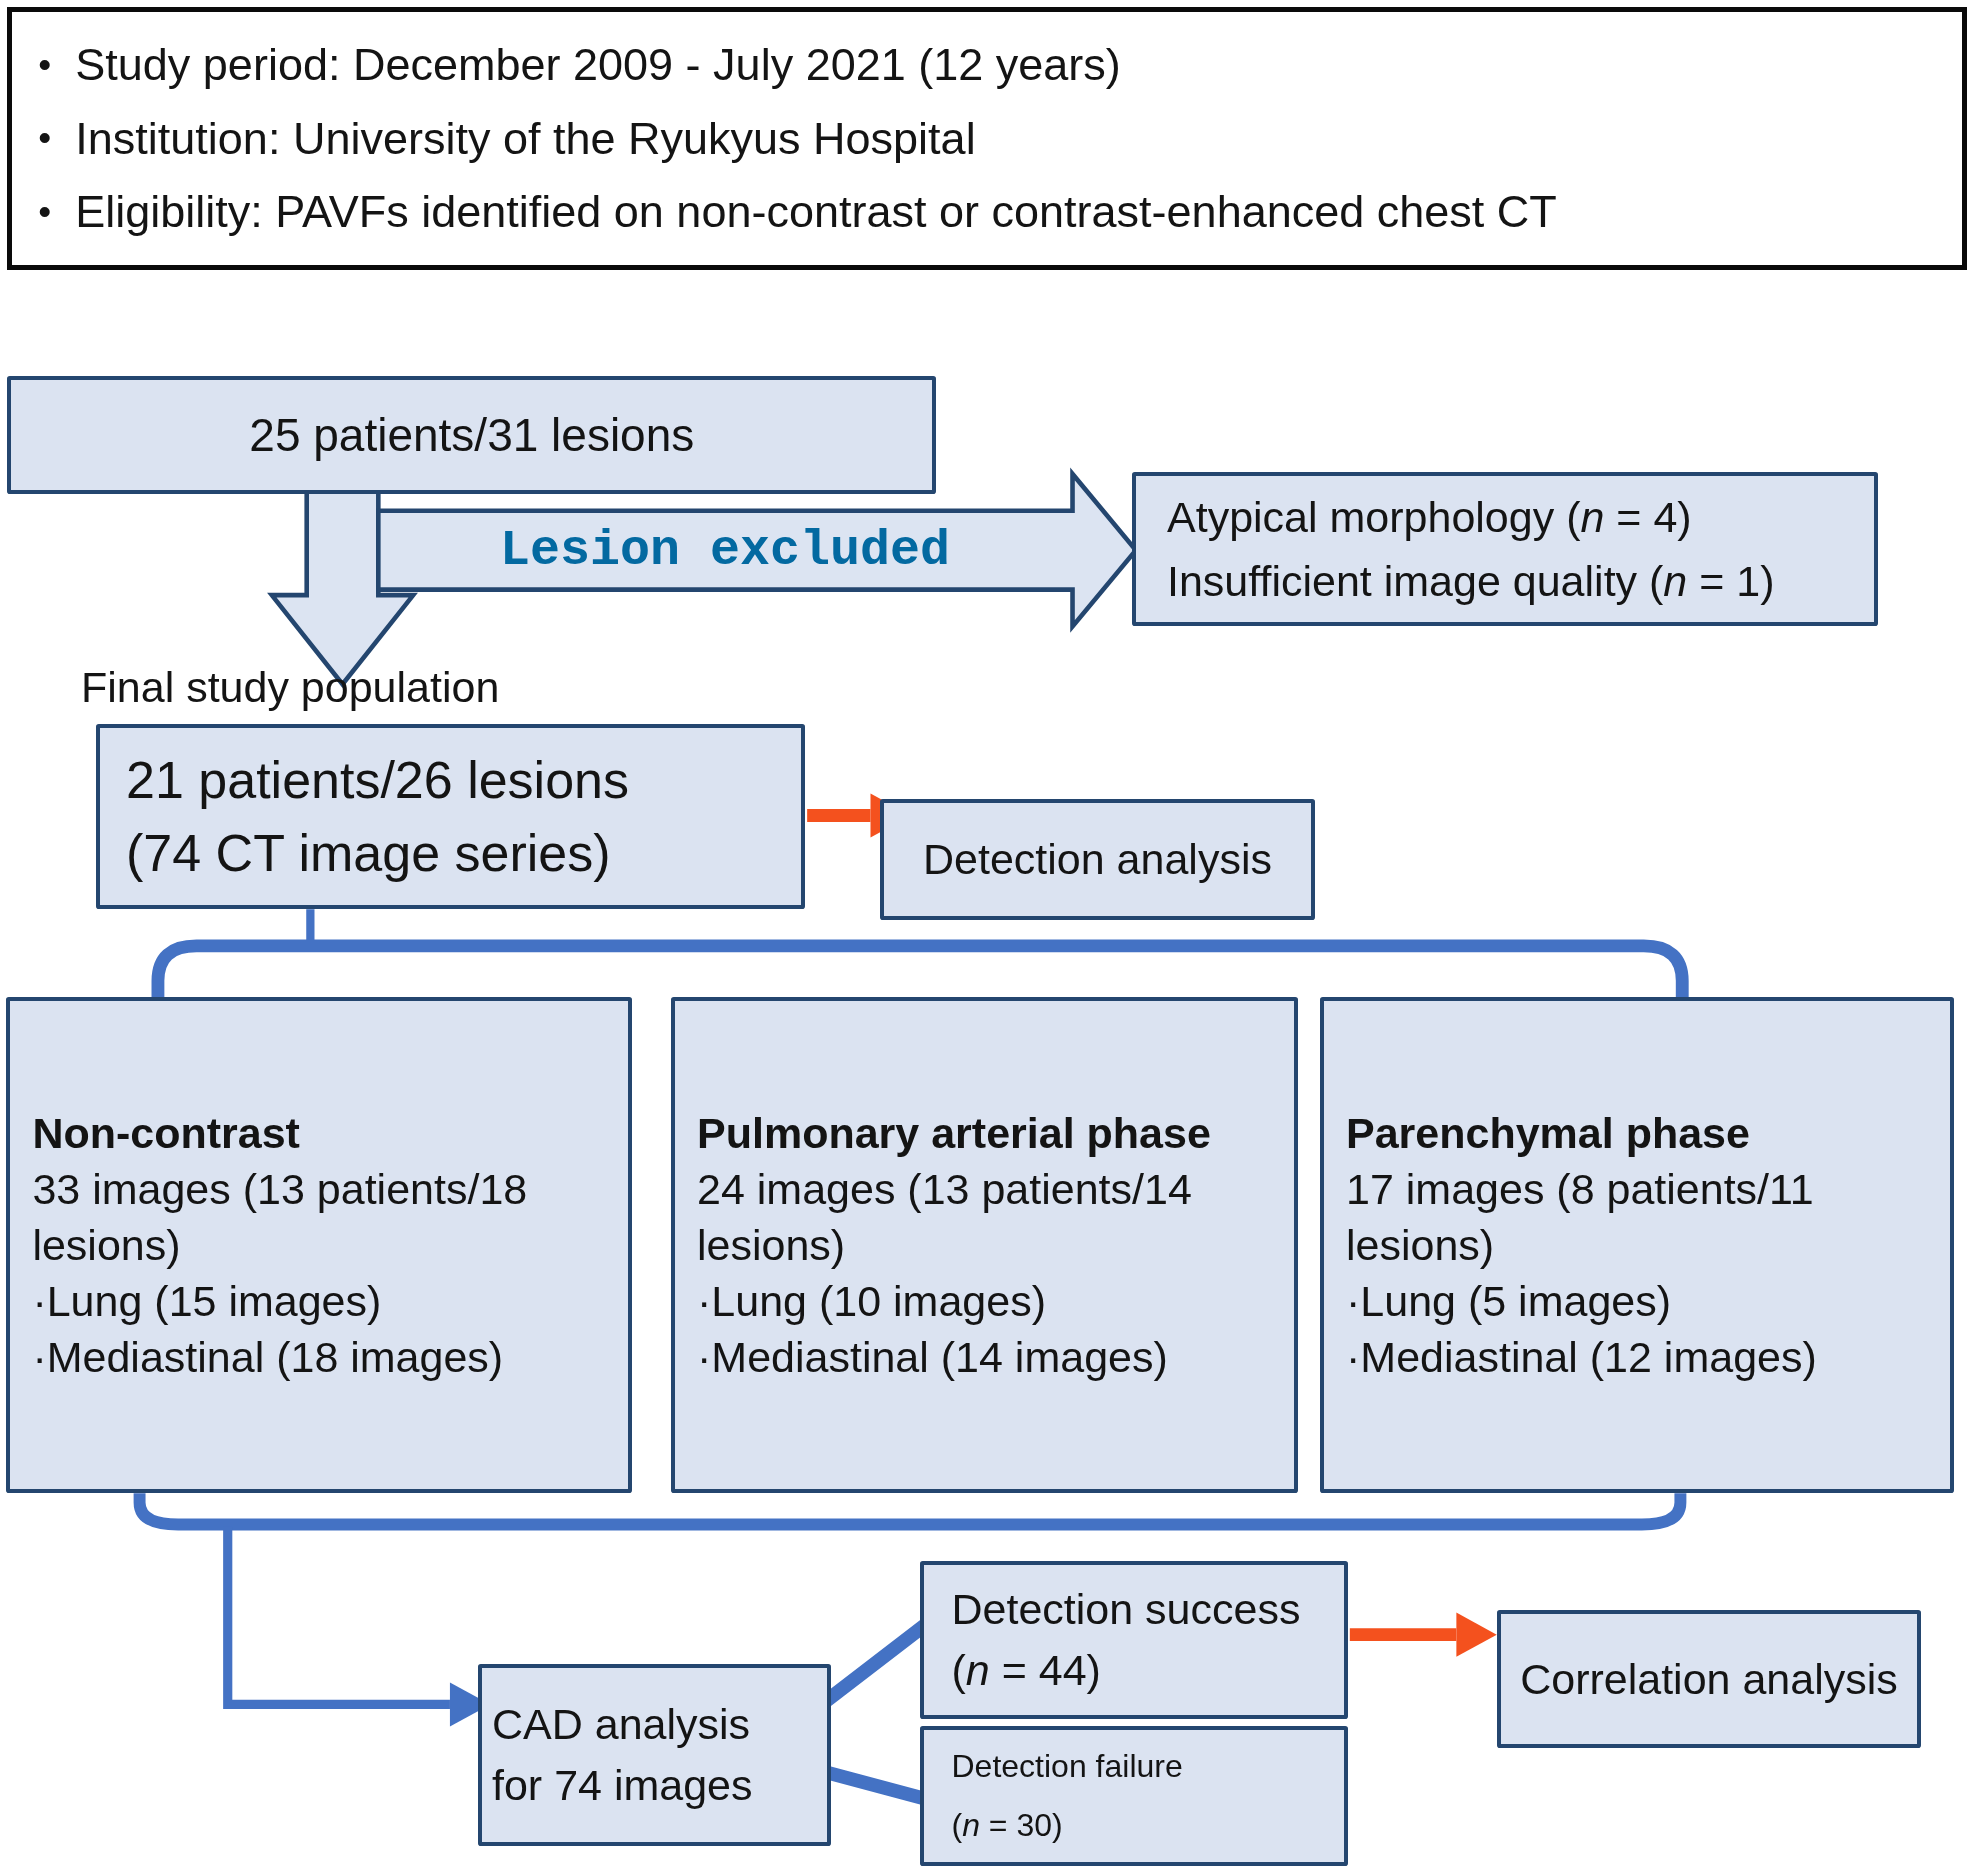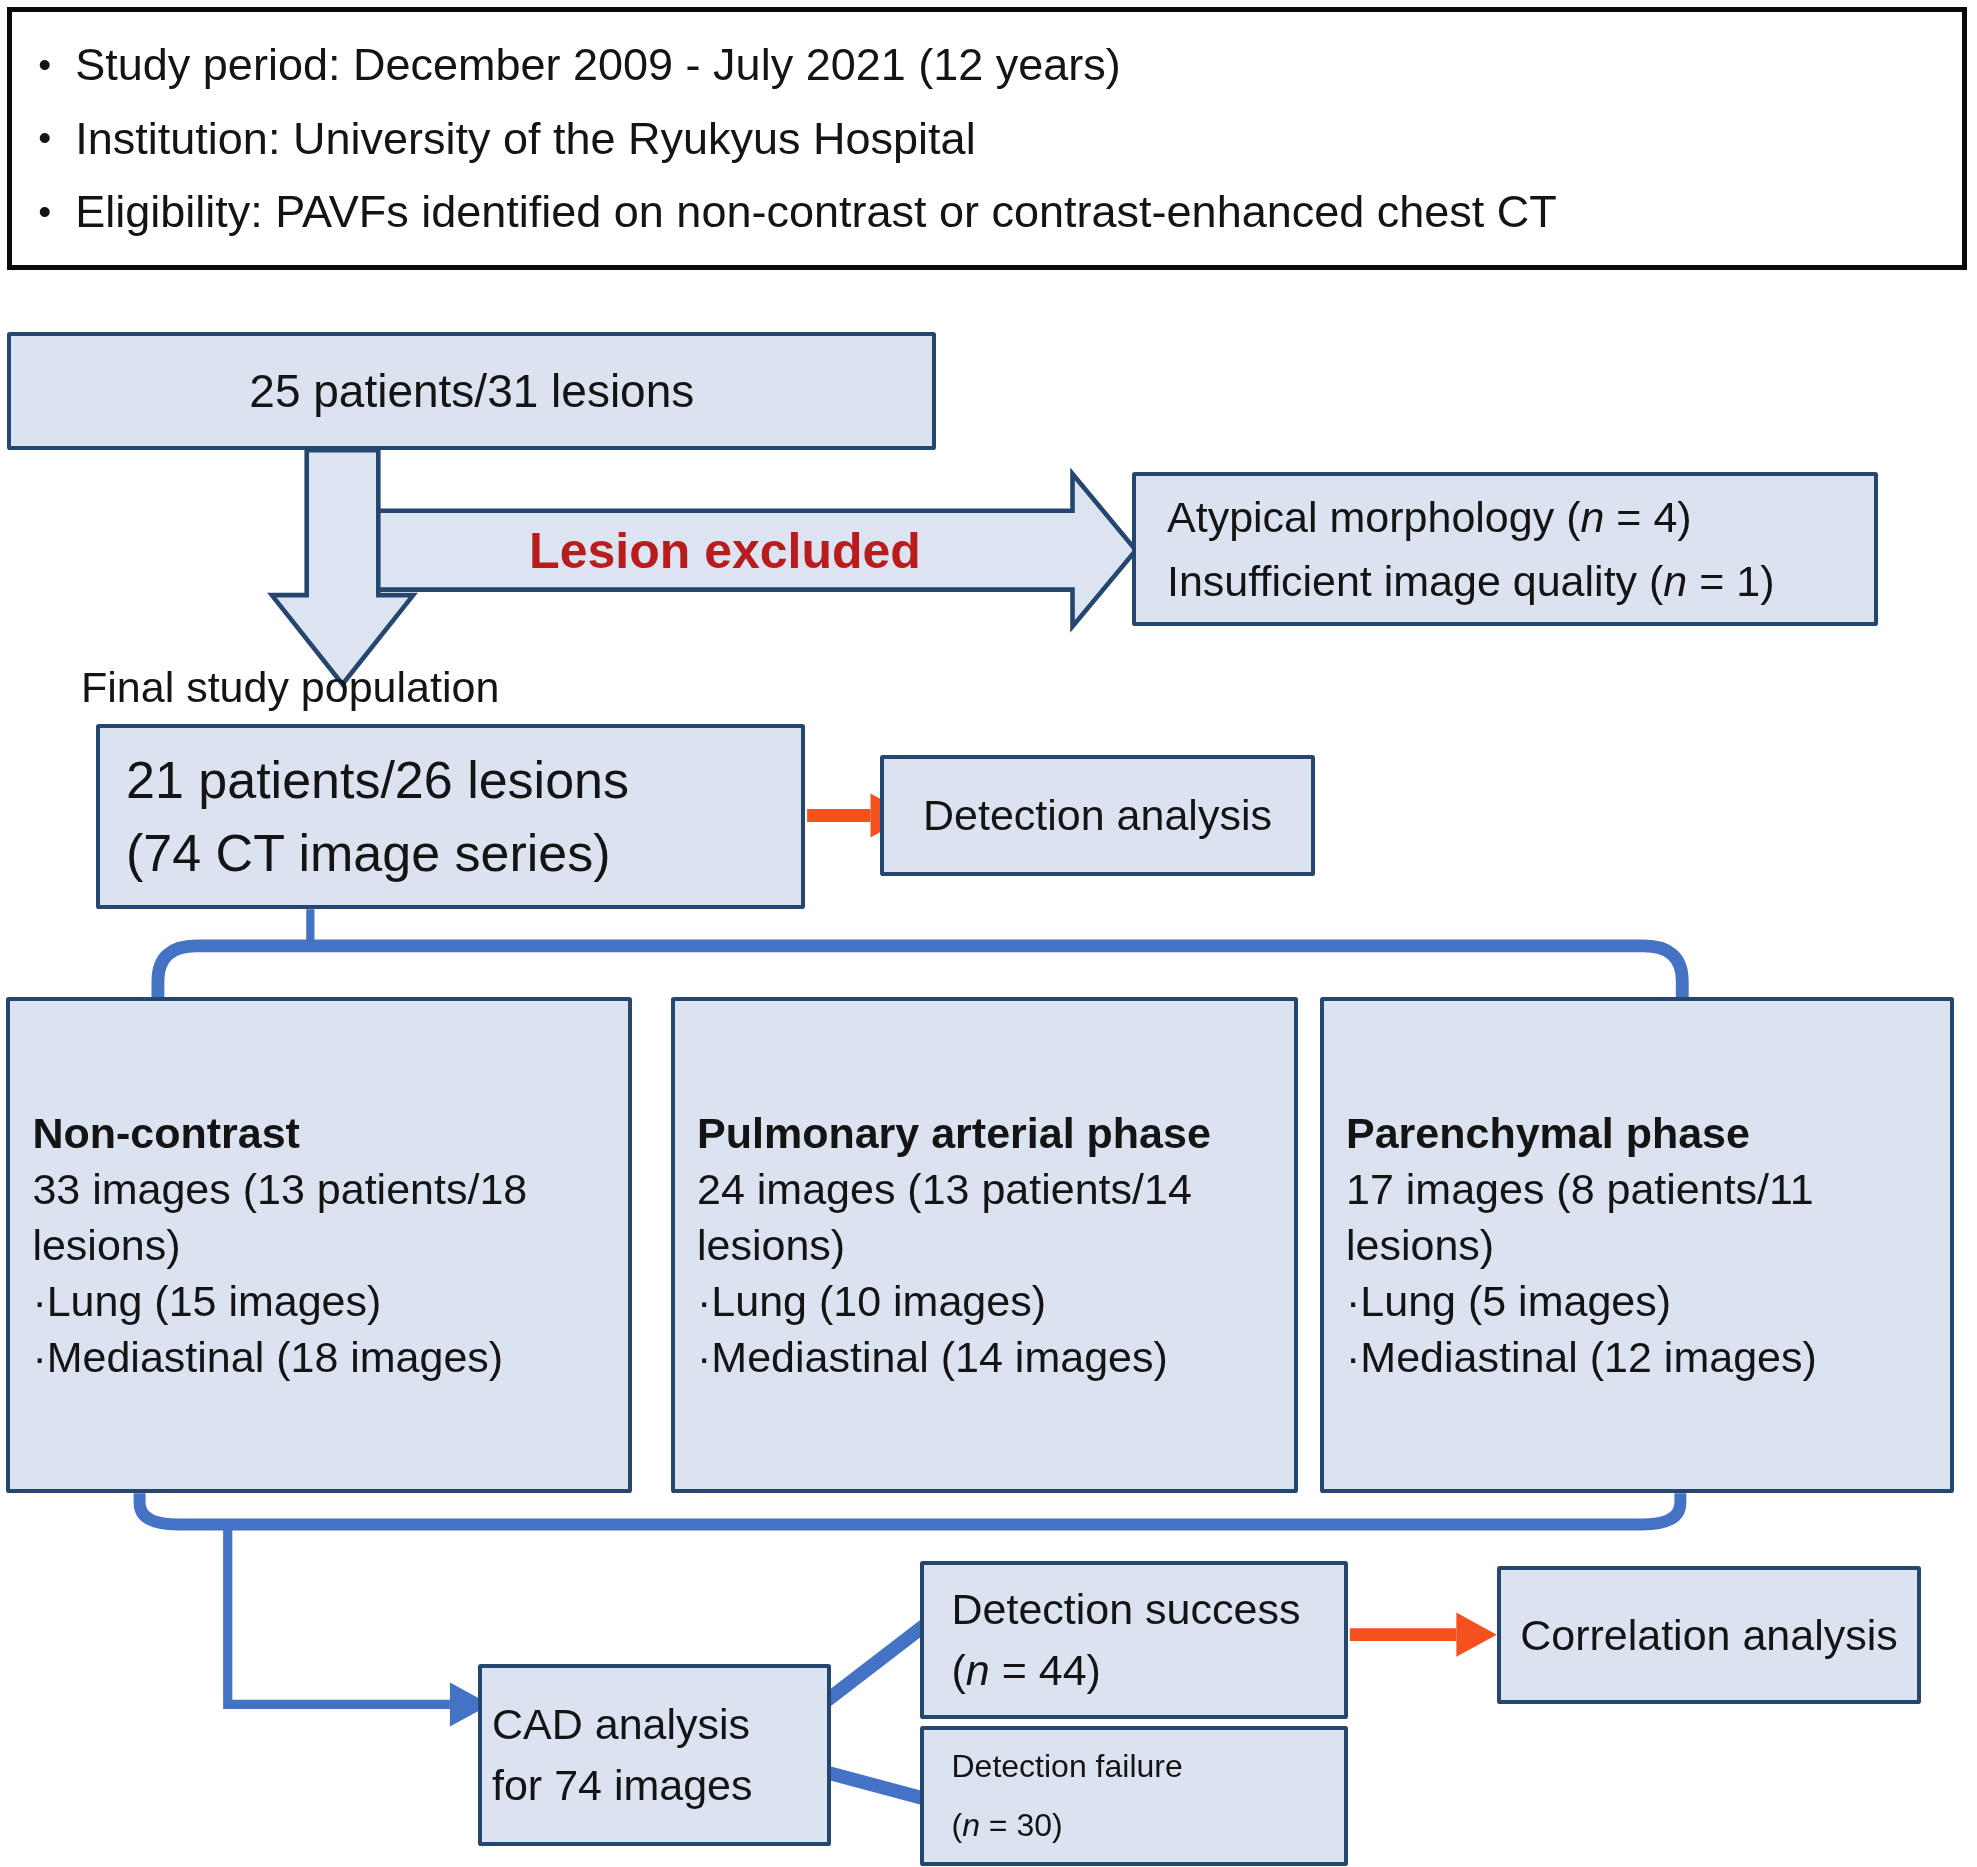--- a/index.html
+++ b/index.html
@@ -4,37 +4,37 @@
 <style>
   html,body { margin:0; padding:0; background:#ffffff; }
   body { font-family:"Liberation Sans", sans-serif; color:#141414; }
   .canvas { position:relative; width:1977px; height:1868px; background:#ffffff; overflow:hidden; }
   .overlay { position:absolute; left:0; top:0; width:1977px; height:1868px; }
 
   .fbox {
     position:absolute; box-sizing:border-box;
     background:#dbe3f1; border:4.6px solid #24466f; border-radius:2.8px;
   }
-  .centered { display:flex; align-items:center; justify-content:center; text-align:center; }
+  .centered { display:flex; align-items:center; justify-content:center; text-align:center;margin-top:44px; }
   .vcentered { display:flex; flex-direction:column; justify-content:center; }
 
   .info-box {
     position:absolute; left:7.3px; top:7.3px; width:1960px; height:263px;
     box-sizing:border-box; border:5.5px solid #0a0a0a; background:#ffffff;
     display:flex; flex-direction:column; justify-content:space-evenly;
     padding:5.5px 18.4px 5.5px 26px;
   }
   .info-line { font-size:45px; display:flex; align-items:baseline; }
   .info-bullet { font-size:37px; margin-right:24px; position:relative; top:-3.7px; }
 
   .box-25 { left:7.3px; top:332px; width:929px; height:118px; font-size:46px; }
   .lesion-label {
     position:absolute; left:378px; top:511px; width:694px; height:79px;
     display:flex; align-items:center; justify-content:center;
-    font-size:50px; font-weight:bold; color:#b91c1c;
+    font-size:50px; font-weight:bold; color:#0369a1;font-family:Liberation Mono, monospace;
   }
   .exclusion-box { left:1132px; top:472px; width:746px; height:154px; padding-left:31px; font-size:43px; line-height:64px; }
   .final-label { position:absolute; left:81px; top:663px; font-size:43px; }
   .box-21 { left:96px; top:724px; width:709px; height:185px; padding-left:26px; font-size:52px; line-height:73px; }
   .detection-box { left:880px; top:755px; width:435px; height:121px; font-size:43px; }
 
   .phase-box { top:997px; height:496px; padding-left:22px; padding-right:13px; font-size:43px; line-height:56px; }
   .phase-left  { left:6.4px;    width:626px; }
   .phase-mid   { left:671px;  width:627px; }
   .phase-right { left:1320px; width:634px; }

